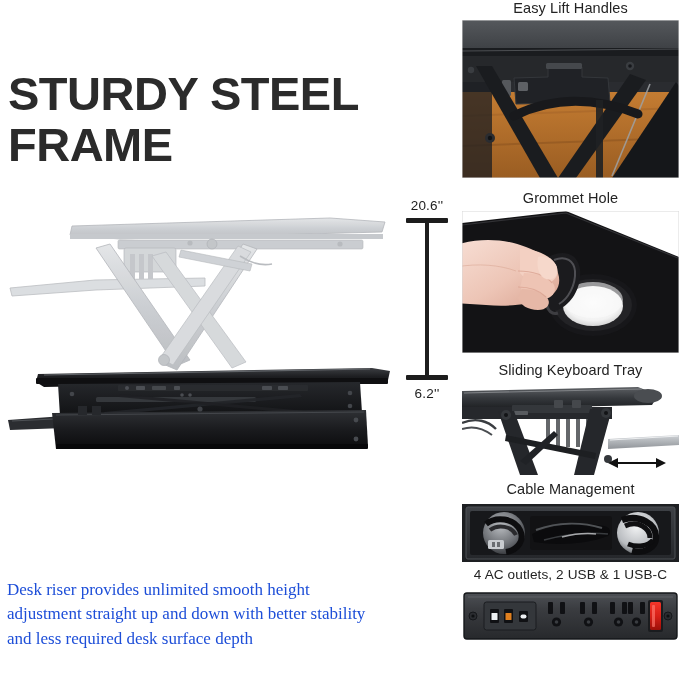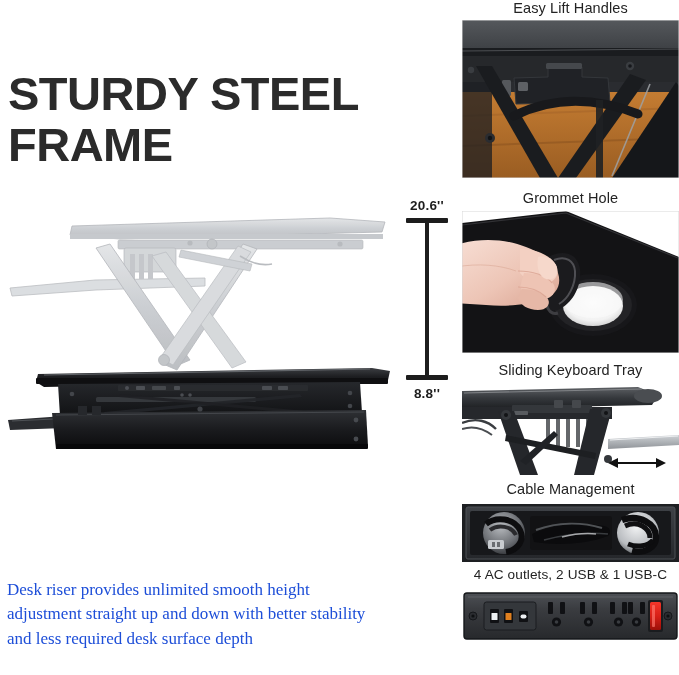--- a/index.html
+++ b/index.html
@@ -65,21 +65,21 @@
     top: 178px;
     width: 58px;
     height: 208px;
   }
   .dim-label {
     position: absolute;
     left: 0;
     width: 58px;
     text-align: center;
     font-size: 13.5px;
-    font-weight: bold;
+    font-weight: normal;
     color: #1d1d1d;
     letter-spacing: 0.2px;
   }
   #dim-label-top { top: 0px; }
   #dim-label-bottom { top: 188px; }
   .dim-cap {
     position: absolute;
     left: 8px;
     width: 42px;
     height: 5px;
@@ -242,21 +242,21 @@
         <circle cx="200" cy="201" r="2.6" fill="#3f4247"></circle>
       </g>
     </svg>
   </div>
 
   <div id="dimension-marker">
     <div class="dim-label" id="dim-label-top">20.6''</div>
     <div class="dim-cap" id="dim-cap-top"></div>
     <div id="dim-stem"></div>
     <div class="dim-cap" id="dim-cap-bottom"></div>
-    <div class="dim-label" id="dim-label-bottom">8.8''</div>
+    <div class="dim-label" id="dim-label-bottom">6.2''</div>
   </div>
 
   <p id="body-copy">Desk riser provides unlimited smooth height adjustment straight up and down with better stability and less required desk surface depth</p>
 </div>
 
 <div id="right-column">
 
   <div class="feature-panel" id="panel-lift-handles">
     <div class="panel-caption">Easy Lift Handles</div>
     <div class="panel-photo">

